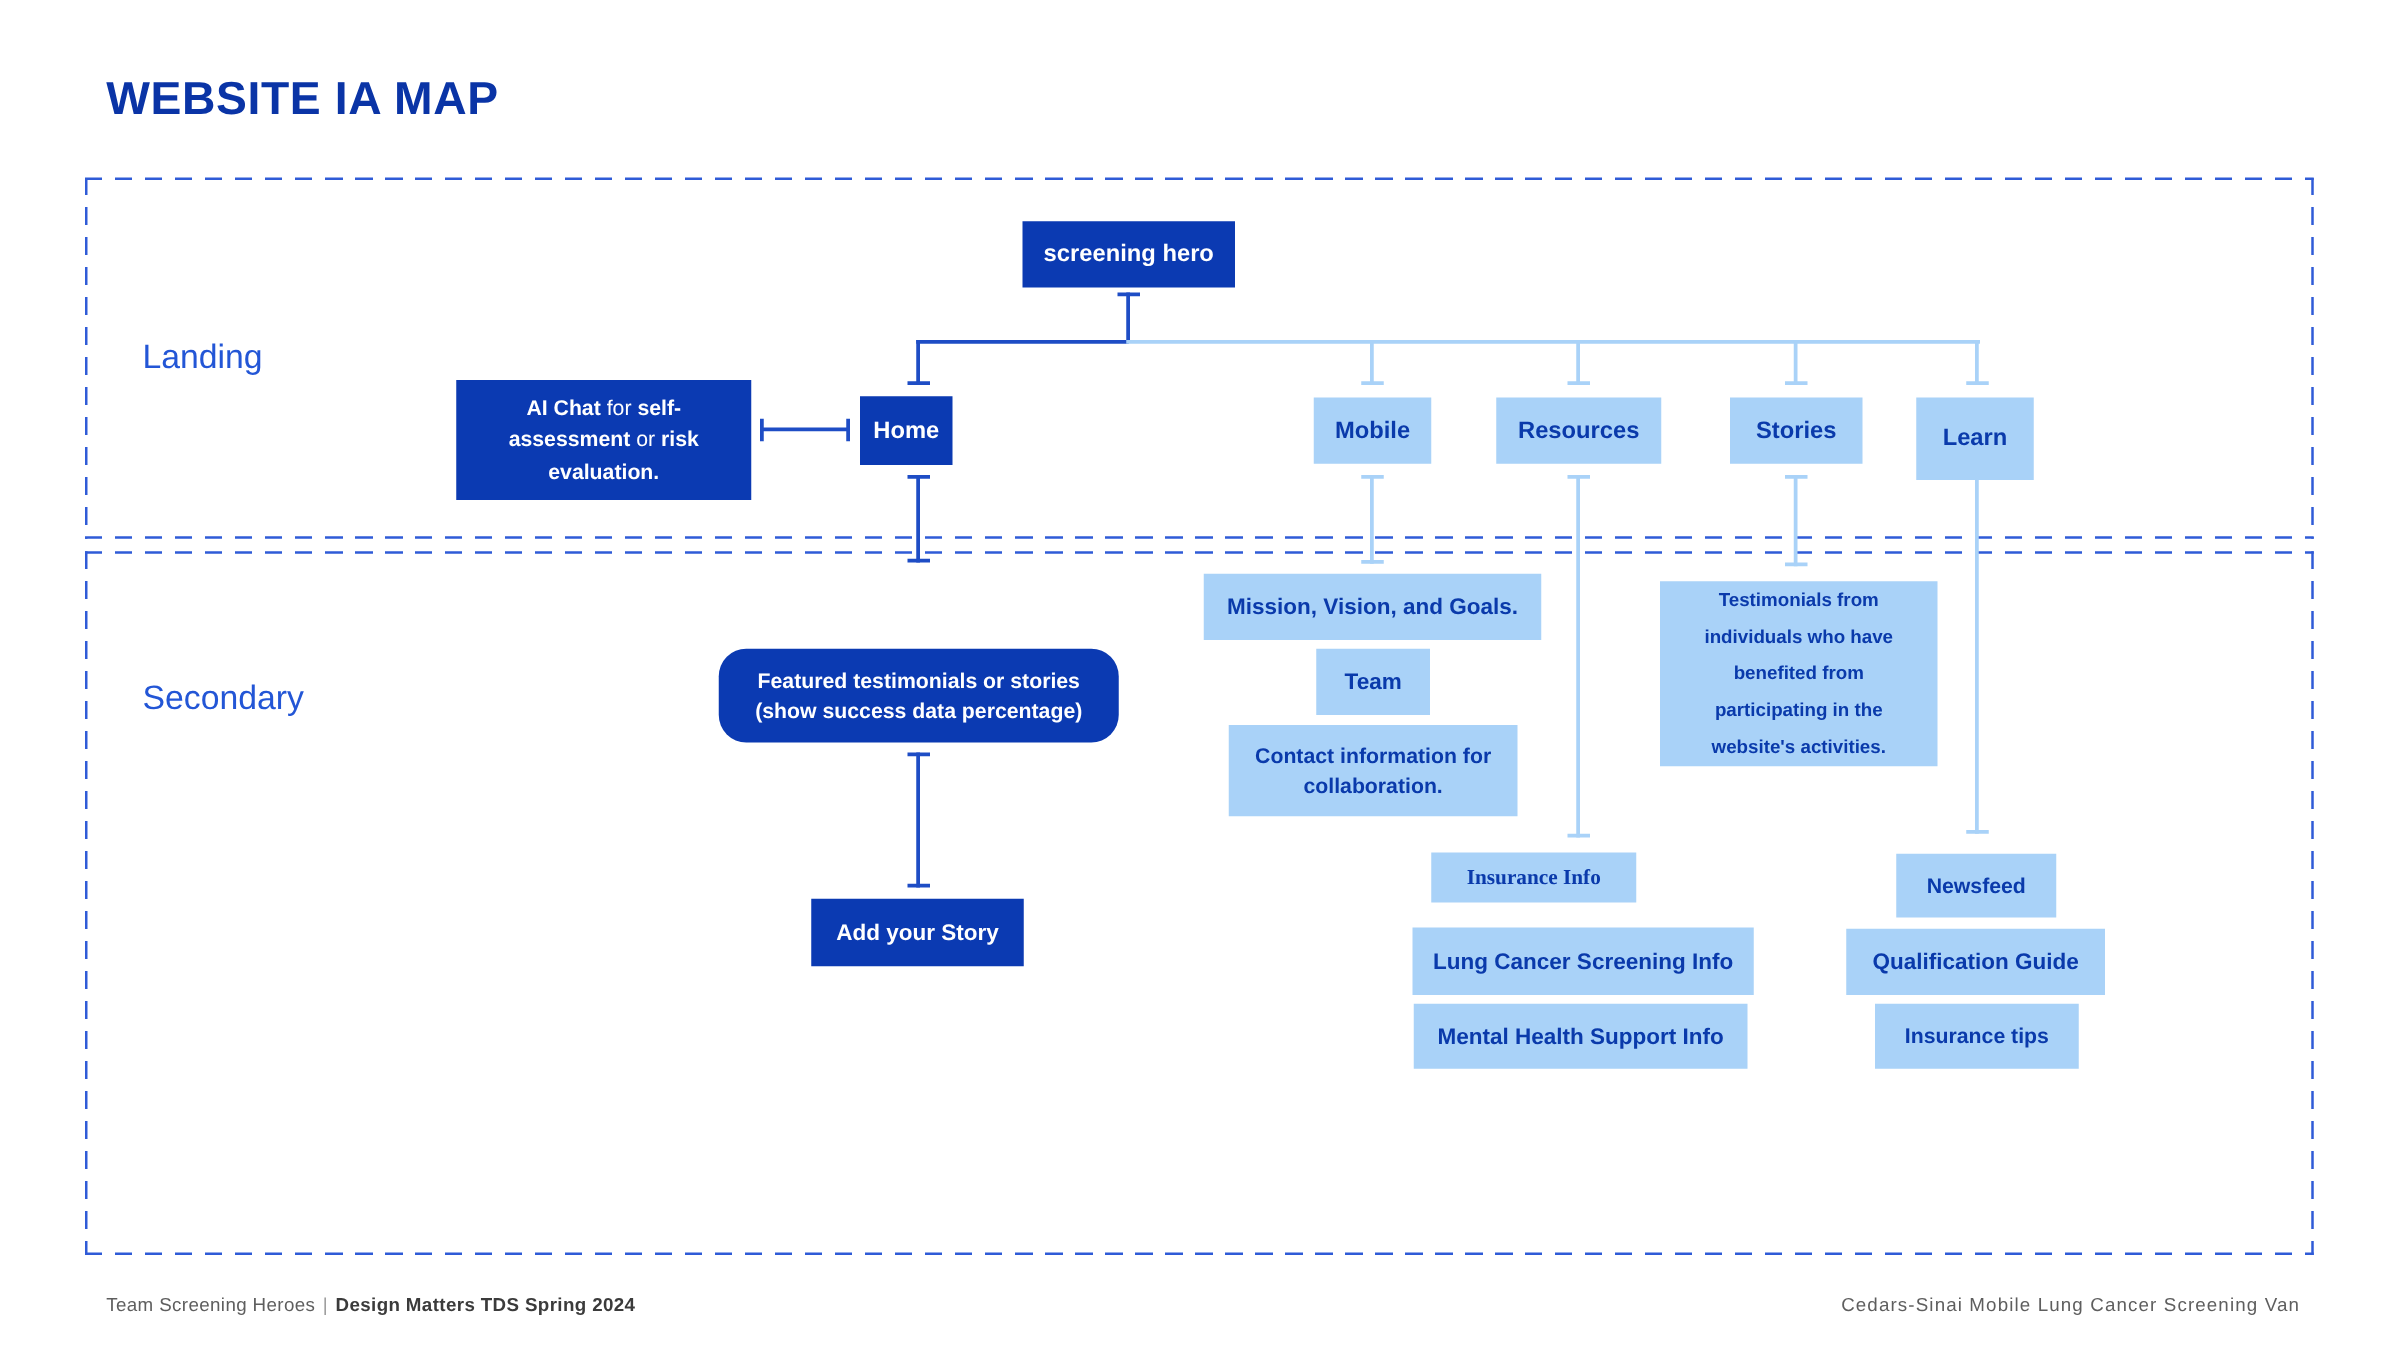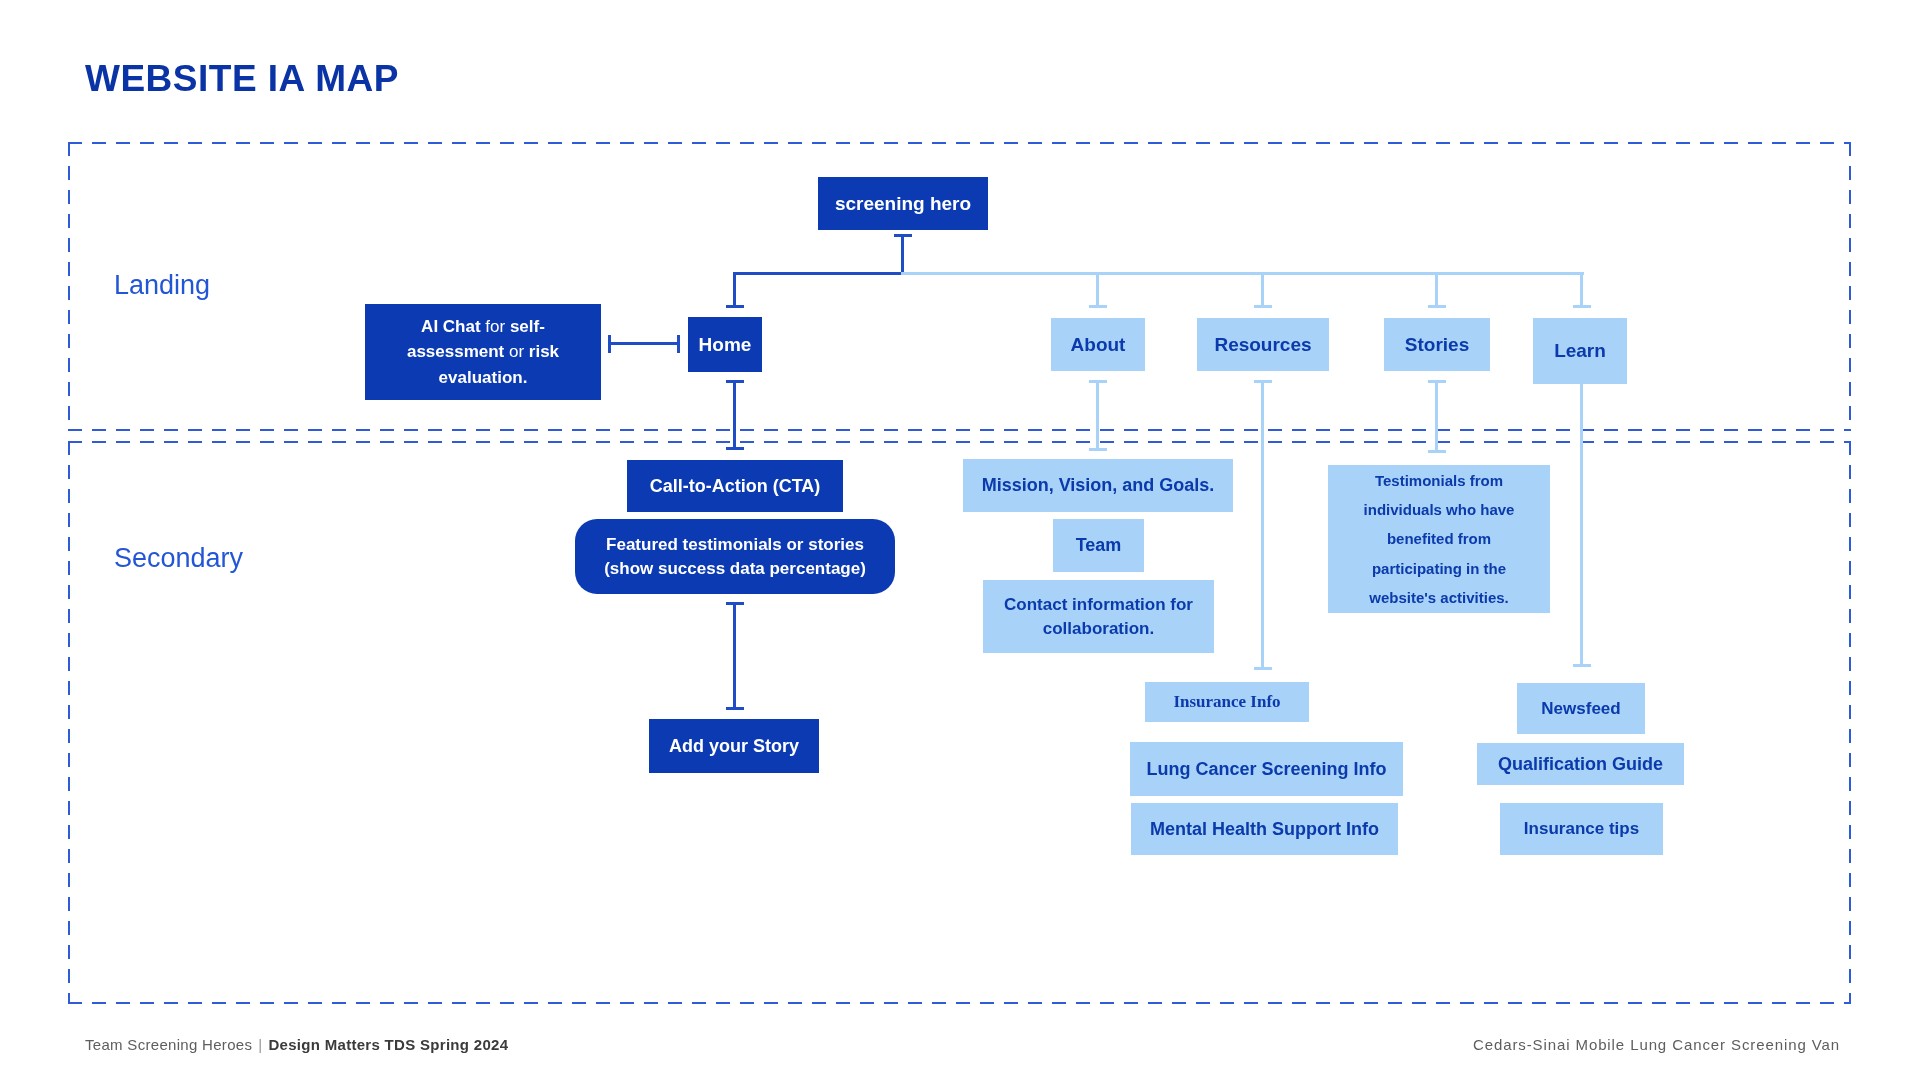--- a/index.html
+++ b/index.html
@@ -53,21 +53,21 @@
   .n-featured{left:575px;top:519px;width:320px;height:75px;font-size:17px;line-height:1.4;padding:0 10px;border-radius:22px;}
   .n-addstory{left:649px;top:719px;width:170px;height:54px;font-size:18px;}
   .n-mission{left:963px;top:459px;width:270px;height:53px;font-size:18px;}
   .n-team{left:1053px;top:519px;width:91px;height:53px;font-size:18px;}
   .n-contact{left:983px;top:580px;width:231px;height:73px;font-size:17px;line-height:1.4;}
   .n-testimonials{left:1328px;top:465px;width:222px;height:148px;font-size:15px;line-height:1.95;padding:0 14px;}
   .n-insurance-info{left:1145px;top:682px;width:164px;height:40px;font-size:17px;font-family:Liberation Serif, serif;}
   .n-lung{left:1130px;top:742px;width:273px;height:54px;font-size:18px;}
   .n-mental{left:1131px;top:803px;width:267px;height:52px;font-size:18px;}
   .n-newsfeed{left:1517px;top:683px;width:128px;height:51px;font-size:17px;}
-  .n-qualification{left:1477px;top:743px;width:207px;height:42px;font-size:18px;}
+  .n-qualification{left:1477px;top:743px;width:207px;height:53px;font-size:18px;}
   .n-instips{left:1500px;top:803px;width:163px;height:52px;font-size:17px;}
   
   .vline{position:absolute;width:3px;background:var(--connector-dark);}
   .hline{position:absolute;height:3px;background:var(--connector-dark);}
   .vline.light,.hline.light{background:var(--connector-light);}
   .cap-top::before{content:"";position:absolute;top:0;left:50%;transform:translateX(-50%);
     width:18px;height:3px;background:inherit;}
   .cap-bottom::after{content:"";position:absolute;bottom:0;left:50%;transform:translateX(-50%);
     width:18px;height:3px;background:inherit;}
   .cap-left::before{content:"";position:absolute;left:0;top:50%;transform:translateY(-50%);
@@ -133,26 +133,25 @@
   <div class="vline light cap-top cap-bottom c-stories-testimonials"></div>
   <div class="vline light cap-top cap-bottom c-resources-long"></div>
   <div class="vline light cap-top cap-bottom c-learn-long"></div>
   <div class="vline cap-top cap-bottom c-featured-addstory"></div>
 
   <div class="node dark n-hero">screening hero</div>
   <div class="node dark n-aichat">
       <span><b>AI Chat</b><span style="font-weight: normal;"> for </span><b>self-assessment</b><span style="font-weight: normal;"> or </span><b>risk evaluation.</b></span>
     </div>
   <div class="node dark n-home">Home</div>
-  <div class="node light n-about">About</div>
+  <div class="node light n-about">Mobile</div>
   <div class="node light n-resources">Resources</div>
   <div class="node light n-stories">Stories</div>
   <div class="node light n-learn">Learn</div>
 
-  <div class="node dark n-cta">Call-to-Action (CTA)</div>
   <div class="node dark n-featured">Featured testimonials or stories (show success data percentage)</div>
   <div class="node dark n-addstory">Add your Story</div>
 
   <div class="node light n-mission">Mission, Vision, and Goals.</div>
   <div class="node light n-team">Team</div>
   <div class="node light n-contact">Contact information for collaboration.</div>
 
   <div class="node light n-testimonials">Testimonials from individuals who have benefited from participating in the website's activities.</div>
 
   <div class="node light n-insurance-info">Insurance Info</div>

